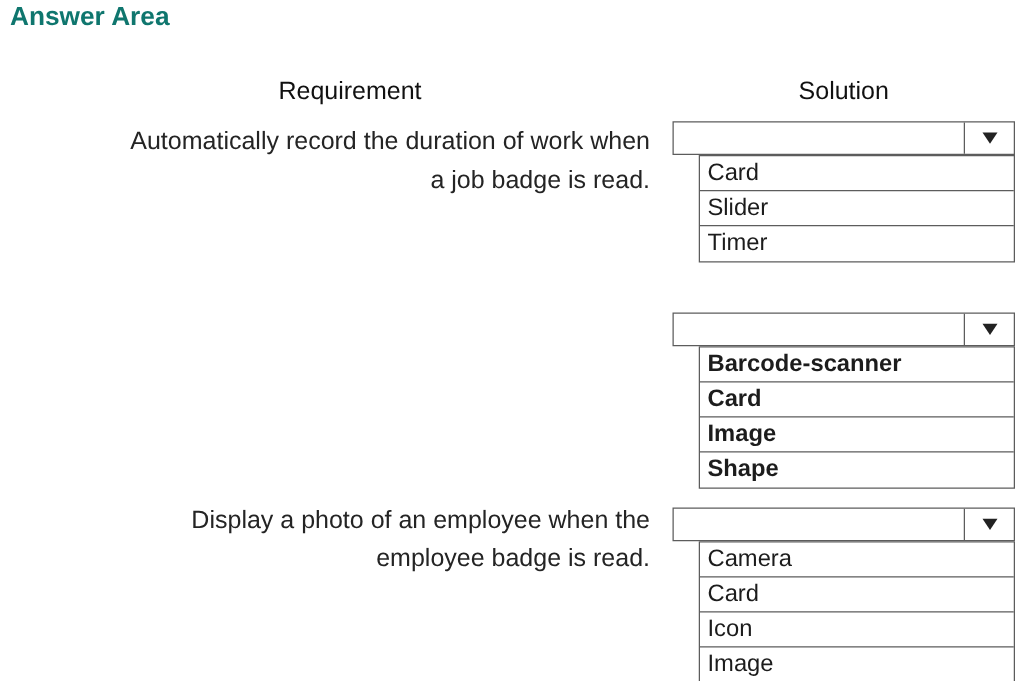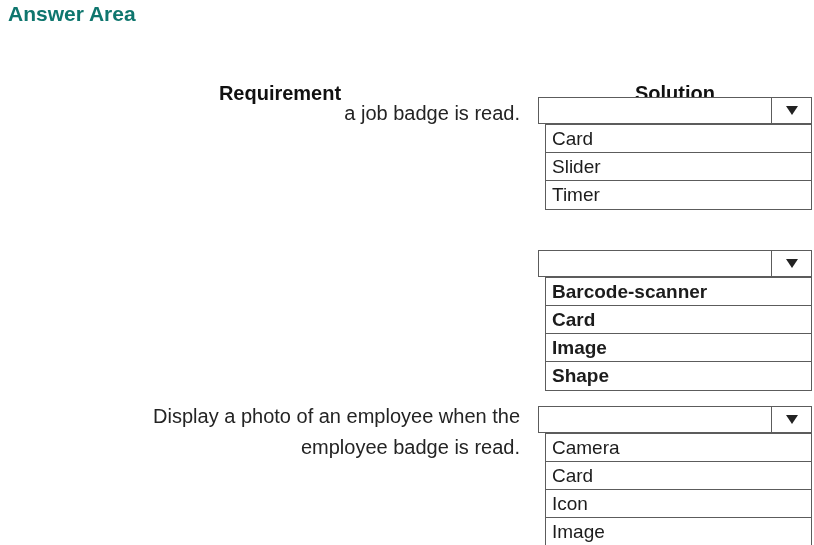--- a/index.html
+++ b/index.html
@@ -18,23 +18,22 @@
   }
   .canvas { position: relative; width: 814px; height: 545px; }
 
   .page-title {
     position: absolute; left: 8px; top: 2px;
     font-size: 21px; font-weight: bold; color: #0f766e;
   }
 
   .col-header {
     position: absolute; top: 62px;
-    font-size: 20px; font-weight: bold; color: #111;
+    font-size: 20px; font-weight: normal; color: #111;
     text-align: center;
-    margin-top: 20px;
   }
   .col-header.requirement { left: 20px; width: 520px; }
   .col-header.solution   { left: 538px; width: 274px; }
 
   .req-text {
     position: absolute; left: 18px; width: 502px;
     text-align: right;
     font-size: 20px; line-height: 31px;
     color: #242424;
   }
@@ -68,21 +67,21 @@
     display: flex; align-items: center; justify-content: center;
   }
   .triangle-down {
     width: 0; height: 0;
     border-left: 6px solid transparent;
     border-right: 6px solid transparent;
     border-top: 9px solid var(--arrow);
   }
 
   .options {
-    margin-left: 7px;
+    margin-left: 21px;
     border: 1px solid var(--border);
     background: #fff;
     list-style: none;
   }
   .options li {
     height: 28px; line-height: 27px;
     padding-left: 6px;
     font-size: 19px;
     white-space: nowrap; overflow: hidden;
     cursor: default;
@@ -95,20 +94,21 @@
 <body>
 
 <div class="canvas">
 
   <div class="page-title">Answer Area</div>
 
   <div class="col-header requirement">Requirement</div>
   <div class="col-header solution">Solution</div>
 
   <div class="req-text req-row-1">
+    <div>Automatically record the duration of work when</div>
     <div>a job badge is read.</div>
   </div>
   <div class="dropdown dd-row-1">
     <div class="combo">
       <div class="combo-value"></div>
       <div class="combo-arrow">
         <span class="triangle-down"></span>
       </div>
     </div>
     <ul class="options">

